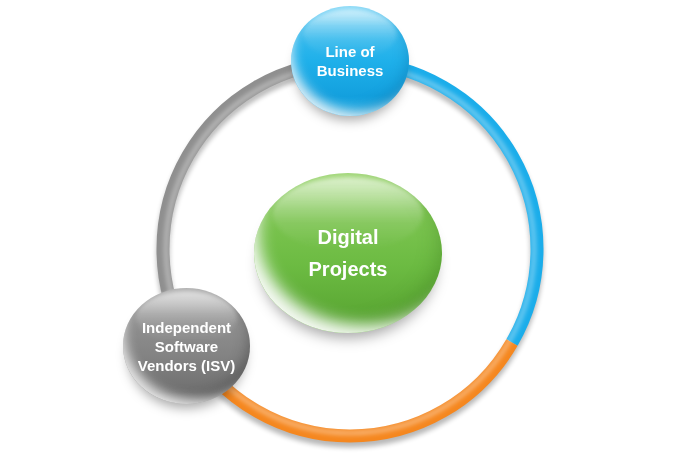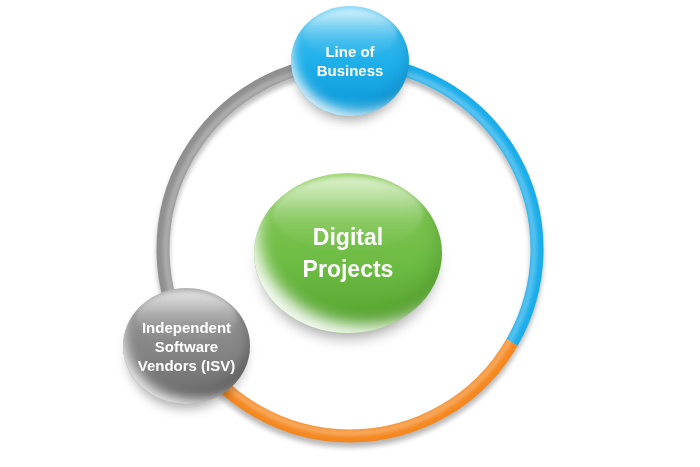--- a/index.html
+++ b/index.html
@@ -51,21 +51,21 @@
       inset -5px -8px 14px -4px rgba(8,104,160,.40),
       0 9px 12px -5px rgba(0,0,0,.35);
   }
   .ball-green{
     left:254px;top:173px;width:188px;height:160px;
     background:linear-gradient(180deg,#a6da7d 0%,#7fc653 22%,#6cbb42 58%,#5aa733 90%,#68b73f 100%);
     box-shadow:
       inset 16px -20px 16px -12px rgba(255,255,255,.95),
       inset -8px -10px 20px -6px rgba(50,110,20,.35),
       0 11px 14px -6px rgba(0,0,0,.35);
-    font-size:23px;line-height:32px;
+    font-size:20px;line-height:32px;
   }
   .ball-gray{
     left:123px;top:288px;width:127px;height:116px;
     background:linear-gradient(180deg,#b3b3b3 0%,#939393 22%,#838383 58%,#6f6f6f 90%,#8b8b8b 100%);
     box-shadow:
       inset 10px -13px 12px -9px rgba(255,255,255,.85),
       inset -5px -8px 14px -4px rgba(40,40,40,.40),
       0 9px 12px -5px rgba(0,0,0,.35);
   }
   .ball-orange{

